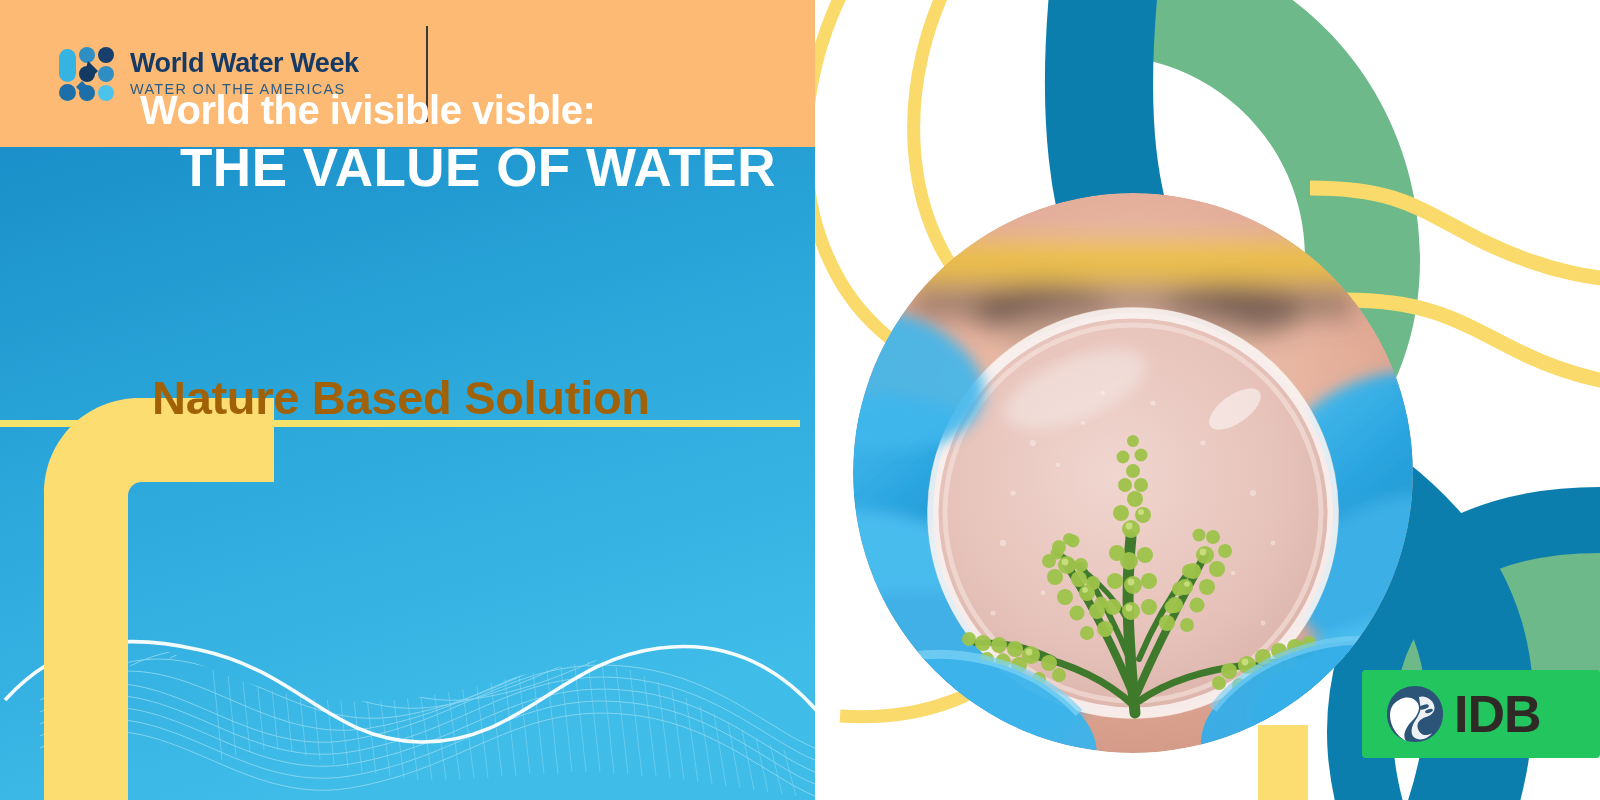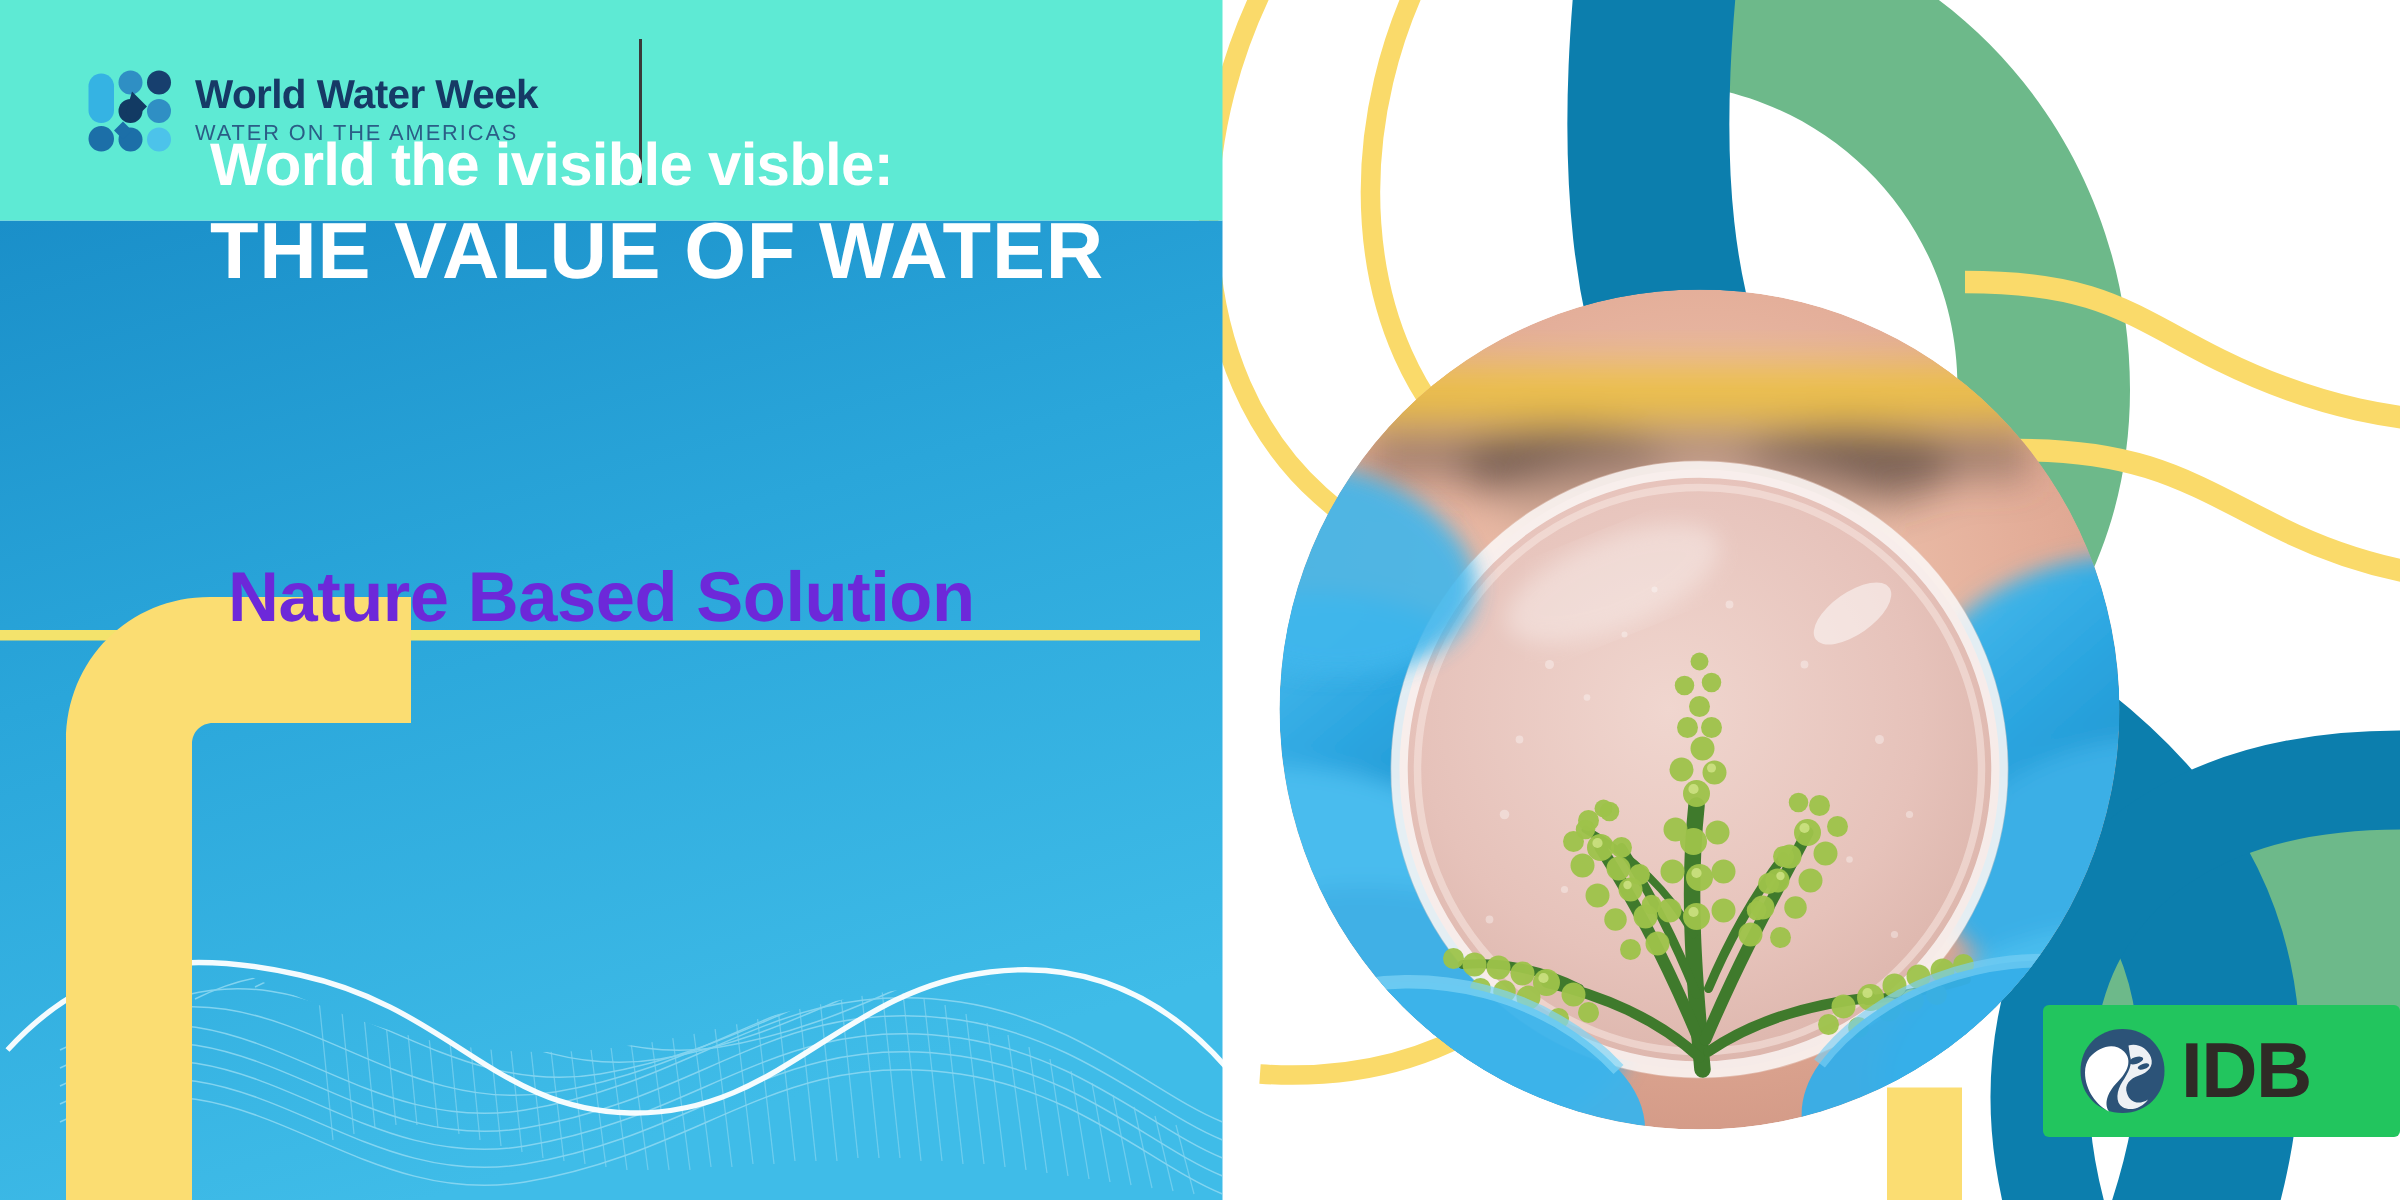--- a/index.html
+++ b/index.html
@@ -12,21 +12,21 @@
     background:#ffffff;
   }
 
   
   .bg-svg{position:absolute;left:0;top:0;width:1600px;height:800px;}
 
   
   .header{
     position:absolute;left:0;top:0;
     width:815px;height:147px;
-    background:#5eead4;
+    background:#fdba74;
     display:flex;align-items:center;
     z-index:6;
     gap:23px;
   }
   .logo-www{display:flex;align-items:center;margin-left:58px;}
   .www-mark{width:60px;height:62px;flex:0 0 auto;}
   .www-text{margin-left:12px;}
   .www-title{
     font-size:27px;font-weight:bold;color:#163a66;
     letter-spacing:-0.4px;line-height:1.02;white-space:nowrap;
@@ -50,25 +50,25 @@
   .headline{
     position:absolute;left:140px;top:88px;
     z-index:7;
   }
   .headline-1{
     font-size:40px;font-weight:bold;color:#ffffff;
     letter-spacing:-0.5px;line-height:1.1;white-space:nowrap;
   }
   .headline-2{
     font-size:53px;font-weight:bold;color:#ffffff;
-    letter-spacing:0.5px;line-height:1.15;margin-top:6px;white-space:nowrap;
+    letter-spacing:0.5px;line-height:1.15;margin-top:6px;white-space:nowrap;margin-left:40px;
   }
   .subhead{
     position:absolute;left:152px;top:370px;
-    font-size:47px;font-weight:bold;color:#6d28d9;
+    font-size:47px;font-weight:bold;color:#a16207;
     letter-spacing:-0.3px;white-space:nowrap;
     z-index:7;
   }
 
   
   .photo{
     position:absolute;left:853px;top:193px;
     width:560px;height:560px;border-radius:50%;
     overflow:hidden;z-index:5;
   }

